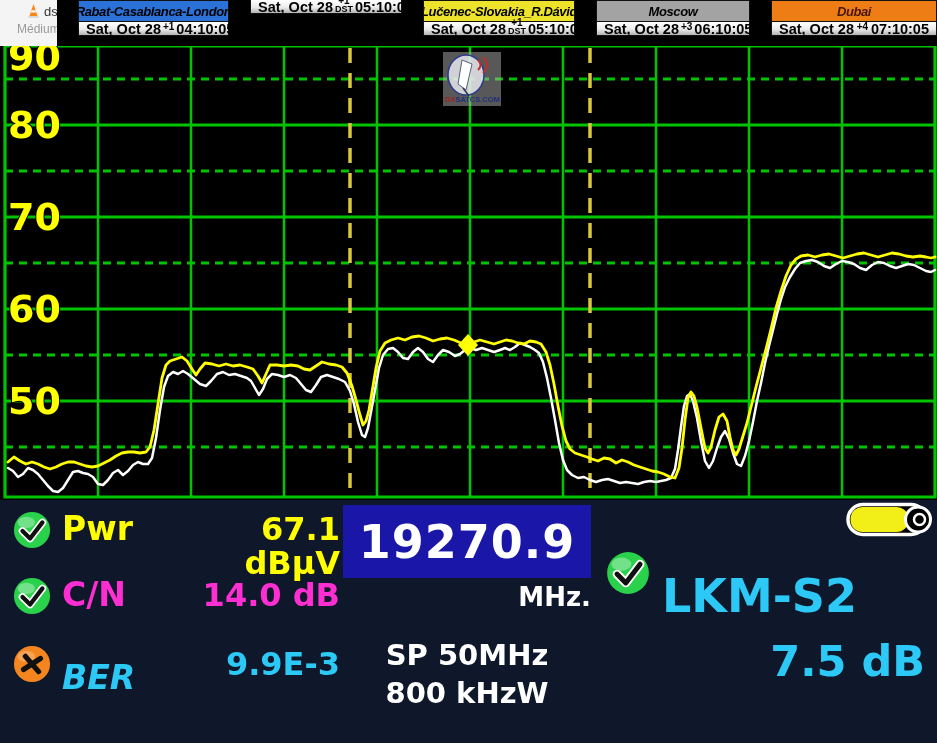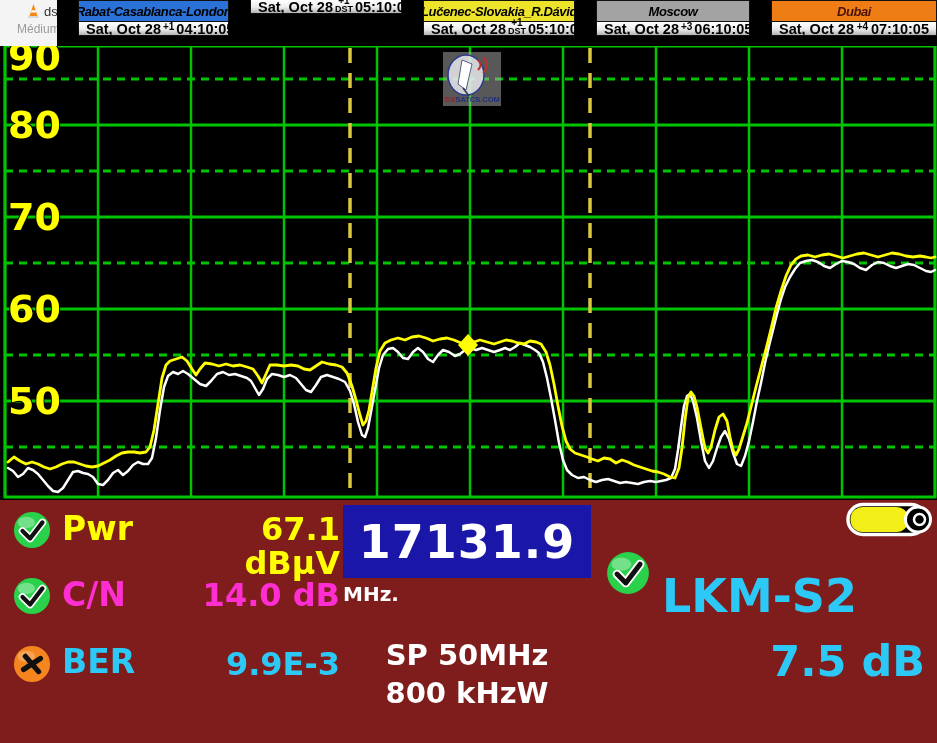--- a/index.html
+++ b/index.html
@@ -20,30 +20,30 @@
               background:linear-gradient(180deg,#ffffff 0%,#ececec 55%,#b2b2b2 100%);
               color:#000;font-weight:bold;font-size:14.5px;
               display:flex;align-items:center;justify-content:space-between;padding:0 7px;white-space:nowrap;}
   .c-off{display:inline-flex;flex-direction:column;align-items:center;margin:0 2px;transform:translateY(-2px);}
   .c-sup{font-size:10px;font-weight:bold;line-height:9px;}
   .c-dst{font-size:9px;font-weight:bold;line-height:9px;}
   .c-dst:empty{display:none;}
   
   #spec-svg{position:absolute;top:0;left:0;z-index:1;}
   
-  #bottom{position:absolute;top:500px;left:0;width:937px;height:243px;background:#7f1d1d;z-index:4;
+  #bottom{position:absolute;top:500px;left:0;width:937px;height:243px;background:#0f172a;z-index:4;
           font-family:"DejaVu Sans","Liberation Sans",sans-serif;}
   .status-icon{position:absolute;width:38px;height:38px;}
   .m-label{position:absolute;left:62px;font-weight:bold;font-size:33px;line-height:1.05;}
   .m-value{position:absolute;left:168px;width:172px;text-align:right;font-weight:bold;font-size:32px;line-height:1.05;}
   #freq-box{position:absolute;left:343px;top:5px;width:248px;height:73px;
             display:flex;align-items:center;justify-content:center;}
   #freq-box span{color:#fff;font-weight:bold;font-size:46px;letter-spacing:1px;}
-  #mhz-label{position:absolute;left:343px;top:82px;width:248px;text-align:left;color:#fff;
-             font-weight:bold;font-size:20px;}
+  #mhz-label{position:absolute;left:343px;top:82px;width:248px;text-align:right;color:#fff;
+             font-weight:bold;font-size:26px;}
   #lkm-icon{left:606px;top:51px;width:44px;height:44px;}
   #lkm-label{position:absolute;left:662px;top:45px;font-weight:bold;font-size:46px;}
   #battery-icon{position:absolute;left:846px;top:2px;width:90px;height:35px;}
   #sp-text{position:absolute;left:343px;top:138px;width:248px;text-align:center;color:#fff;
            font-weight:bold;font-size:29px;}
   #khz-text{position:absolute;left:343px;top:176px;width:248px;text-align:center;color:#fff;
             font-weight:bold;font-size:29px;}
   #margin-value{position:absolute;left:697px;top:136px;width:228px;text-align:right;
                 font-weight:bold;font-size:43px;}
 </style>
@@ -193,25 +193,25 @@
     <div class="m-label" style="top: 78px; color: rgb(255, 46, 210);">C/N</div>
     <div class="m-value" style="top: 79px; color: rgb(255, 46, 210);">14.0 dB</div>
 
     <svg class="status-icon" style="left:13px;top:145px" viewBox="0 0 40 40">
       <circle cx="20" cy="20" r="19" fill="#f5861f"></circle>
       <ellipse cx="14" cy="12" rx="9" ry="6" fill="#ffffff" opacity="0.25"></ellipse>
       <g transform="rotate(8 20 20)">
         <path d="M12 13 L28 27 M28 13 L12 27" fill="none" stroke="#101010" stroke-width="5.5" stroke-linecap="round"></path>
       </g>
     </svg>
-    <div class="m-label" style="top: 145px; color: rgb(44, 201, 247);">BER</div>
+    <div class="m-label" style="top: 161px; color: rgb(44, 201, 247); font-style: italic;">BER</div>
     <div class="m-value" style="top: 148px; color: rgb(44, 201, 247);">9.9E-3</div>
 
     <div id="freq-box" style="background-color: rgb(26, 23, 168);">
-      <span>17131.9</span>
+      <span>19270.9</span>
     </div>
     <div id="mhz-label">MHz.</div>
 
     <svg class="status-icon" id="lkm-icon" viewBox="0 0 40 40">
       <circle cx="20" cy="20" r="19" fill="#29d24a"></circle>
       <ellipse cx="14" cy="12" rx="9" ry="6" fill="#ffffff" opacity="0.35"></ellipse>
       <path d="M10 21 L18 29 L31 12" fill="none" stroke="#ffffff" stroke-width="8" stroke-linecap="round" stroke-linejoin="round"></path>
       <path d="M10 21 L18 29 L31 12" fill="none" stroke="#101010" stroke-width="4.5" stroke-linecap="round" stroke-linejoin="round"></path>
     </svg>
     <div id="lkm-label" style="color: rgb(44, 201, 247); margin-top: 24px;">LKM-S2</div>

